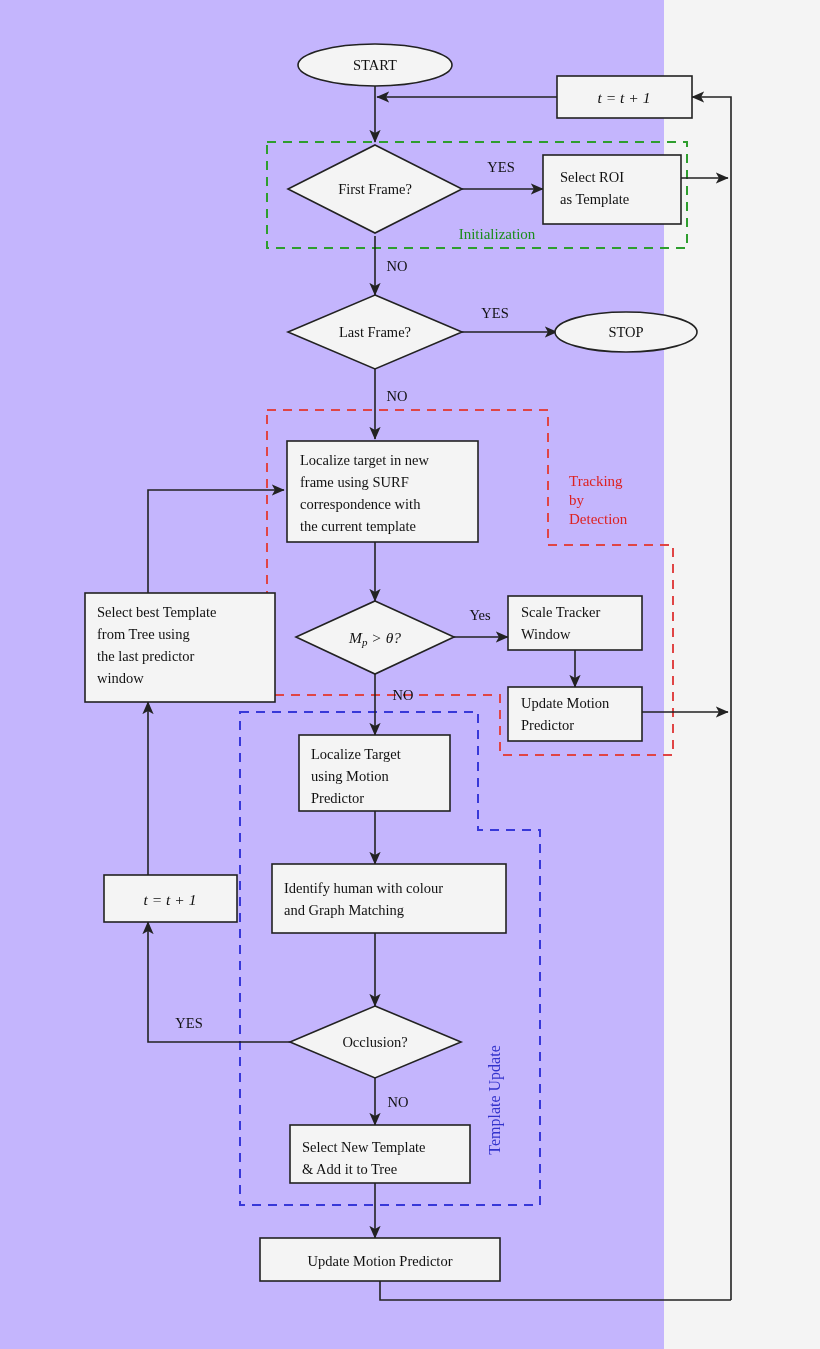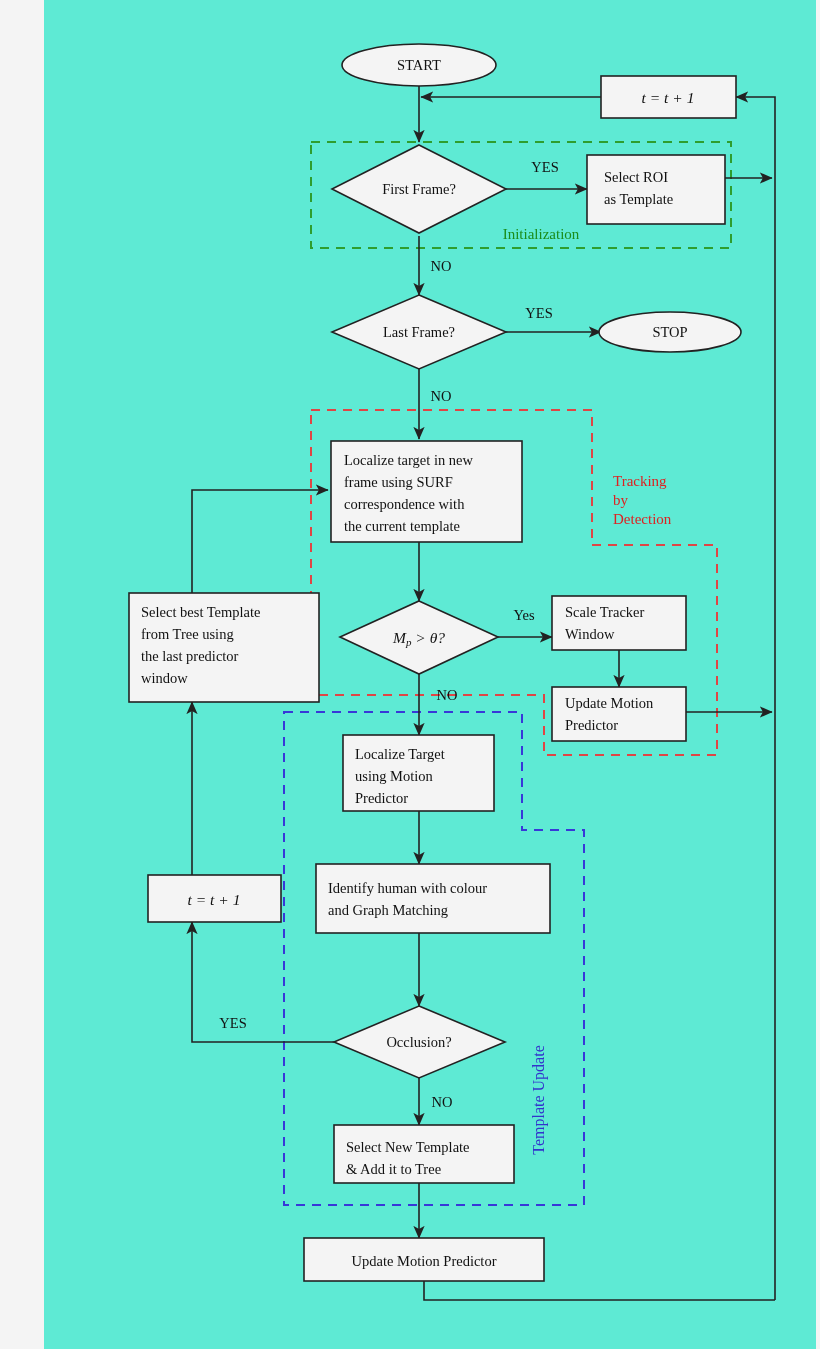--- a/index.html
+++ b/index.html
@@ -1,17 +1,17 @@
 <!DOCTYPE html>
 <html><head>
 <meta charset="utf-8">
 <style>
   html,body{margin:0;padding:0;background:#f4f4f4;}
-  #root{position:relative;width:772px;height:1349px;background:#5eead4;
-        font-family:"Liberation Serif","DejaVu Serif",serif;margin-left:44px;}
+  #root{position:relative;width:664px;height:1349px;background:#c4b5fd;
+        font-family:"Liberation Serif","DejaVu Serif",serif;}
   svg{position:absolute;top:0;left:0;width:820px;height:1349px;}
   .nd{font-family:"Liberation Serif","DejaVu Serif",serif;font-size:14.5px;fill:#111;}
   .lbl{font-family:"Liberation Serif","DejaVu Serif",serif;font-size:14.5px;fill:#111;}
   .grp-g{font-family:"Liberation Serif","DejaVu Serif",serif;font-size:15px;fill:#1a8c1a;}
   .grp-r{font-family:"Liberation Serif","DejaVu Serif",serif;font-size:15px;fill:#dd2222;}
   .grp-b{font-family:"Liberation Serif","DejaVu Serif",serif;font-size:16px;fill:#3333cc;}
   .mth{font-family:"Liberation Serif","DejaVu Serif",serif;font-size:15.5px;fill:#111;font-style:italic;}
   .shape{fill:#f4f4f4;stroke:#222;stroke-width:1.6;}
   .edge{stroke:#222;stroke-width:1.6;fill:none;}
   .dash-g{fill:none;stroke:#2e9e2e;stroke-width:2;stroke-dasharray:9 7;}

